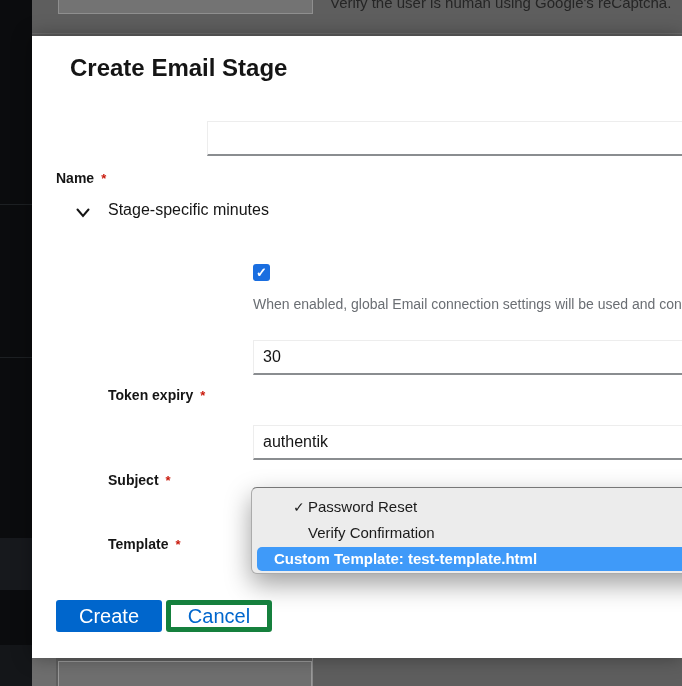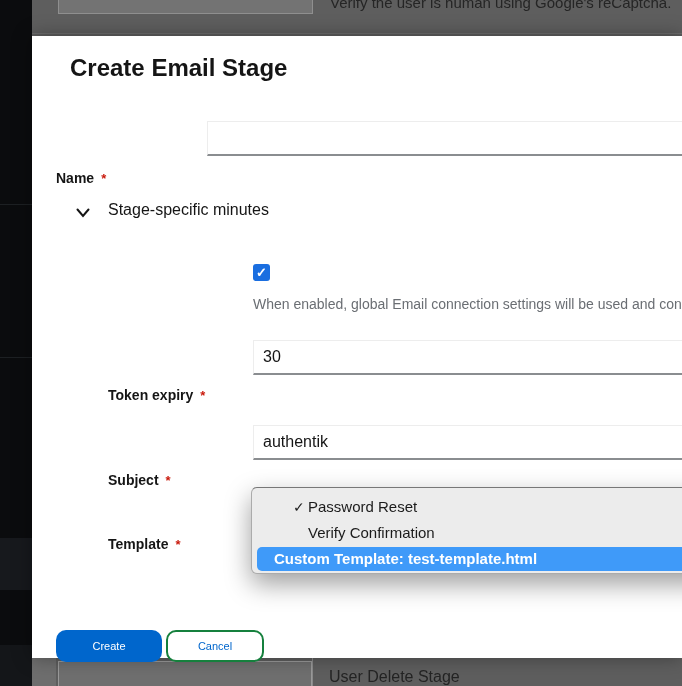--- a/index.html
+++ b/index.html
@@ -44,36 +44,35 @@
   .select-behind{position:absolute;left:221px;top:453px;width:460px;height:36px;background:#fff;
     border:1px solid #ededed;border-bottom:2px solid #8a8d90;box-sizing:border-box;}
   .popup{position:absolute;left:219px;top:451px;width:470px;height:87px;
     background:#ececec;border:1px solid #ababab;border-top-color:#777;
     border-radius:6px;box-shadow:0 10px 26px rgba(0,0,0,.38);box-sizing:border-box;padding-top:6px;}
   .popup-item{height:26px;line-height:26px;font-size:15px;color:#1b1b1b;white-space:nowrap;
     padding-left:56px;position:relative;}
   .popup-item .opt-check{position:absolute;left:41px;top:0;font-size:14px;color:#1b1b1b;}
   .popup-item.highlight{margin:1px 5px 0 5px;padding-left:17px;height:24px;line-height:24px;
     background:#3f9af9;border-radius:5px;color:#ffffff;font-weight:700;}
-  .btn{position:absolute;top:594px;height:32px;border-radius:10px;font-family:"Liberation Sans",sans-serif;
-    font-size:11px;display:flex;align-items:center;justify-content:center;cursor:pointer;box-sizing:border-box;}
+  .btn{position:absolute;top:564px;height:32px;border-radius:3px;font-family:"Liberation Sans",sans-serif;
+    font-size:20px;display:flex;align-items:center;justify-content:center;cursor:pointer;box-sizing:border-box;}
   .btn-create{left:24px;width:106px;background:#0066cc;color:#ffffff;border:none;}
-  .btn-cancel{left:134px;width:98px;background:#ffffff;color:#0066cc;border:2px solid #15803d;}
+  .btn-cancel{left:134px;width:106px;background:#ffffff;color:#0066cc;border:5px solid #15803d;}
 </style>
 </head>
 <body>
 
 <div class="backdrop">
   <div class="bg-top-box"></div>
   <div class="bg-top-divider"></div>
   <div class="bg-top-text">Verify the user is human using Google's reCaptcha.</div>
   <div class="bg-corner-patch"></div>
   <div class="bg-bottom-box"></div>
   <div class="bg-col-divider"></div>
-  <div class="bg-bottom-text">User Delete Stage</div>
 </div>
 
 <div class="sidebar">
   <div class="sep1"></div>
   <div class="sep2"></div>
   <div class="block1"></div>
   <div class="block2"></div>
 </div>
 
 <div class="modal">

